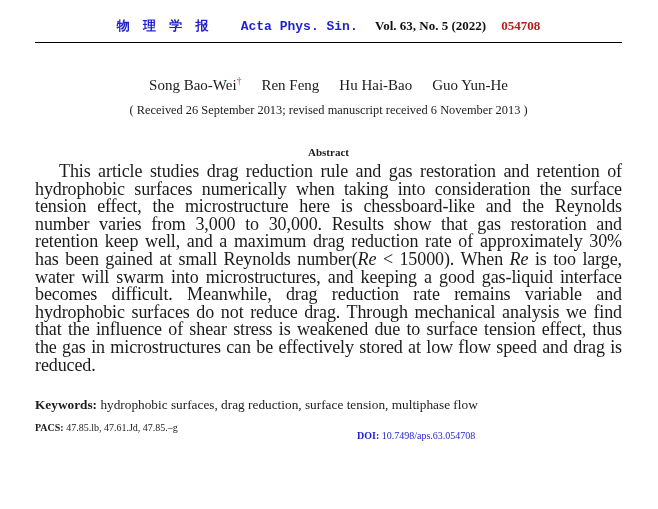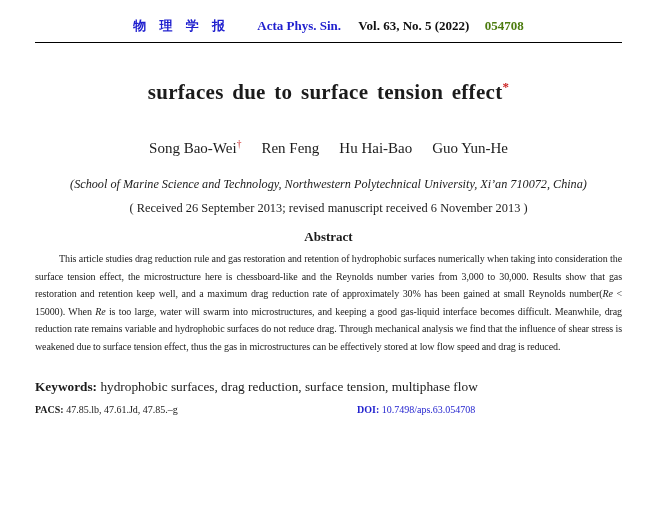--- a/index.html
+++ b/index.html
@@ -16,23 +16,23 @@
 
   
   .journal-header {
     padding-top: 17px;
     text-align: center;
     font-weight: bold;
     font-size: 13px;
     white-space: nowrap;
   }
   .journal-header .cn { color: var(--blue); letter-spacing: 5px; }
-  .journal-header .en { color: var(--blue); margin-left: 24px; }
+  .journal-header .en { color: var(--blue); margin-left: 24px; font-family: Liberation Mono, monospace; }
   .journal-header .issue { color: #111; margin-left: 14px; }
-  .journal-header .artno { color: #4d7c0f; margin-left: 12px; }
+  .journal-header .artno { color: #b91c1c; margin-left: 12px; }
   .header-rule {
     border: 0;
     border-top: 1.6px solid #000;
     margin: 7px 0 0 0;
   }
 
   
   .paper-title {
     margin-top: 30px;
     text-align: center;
@@ -64,63 +64,61 @@
   }
   .received {
     margin-top: 9px;
     text-align: center;
     font-size: 12.4px;
     font-family: Liberation Serif, serif;
   }
 
   
   .abstract-heading {
-    margin-top: 13px;
+    margin-top: 28px;
     text-align: center;
     font-weight: bold;
-    font-size: 13px;
+    font-size: 11px;
   }
   .abstract-body {
     margin-top: 5px;
-    font-size: 10px;
+    font-size: 18px;
     line-height: 17.6px;
     text-align: justify;
     text-indent: 24px;
     letter-spacing: -0.1px;
   }
   .abstract-body i { font-style: italic; }
 
   
   .keywords-row { margin-top: 23px; font-size: 13.3px; }
   .meta-label { font-weight: bold; }
   .pacs-row { margin-top: 9px; font-size: 10px; position: relative; }
-  .doi-group { position: absolute; left: 322px; top: 0; color: var(--blue); }
+  .doi-group { position: absolute; left: 322px; top: 8px; color: var(--blue); }
   .doi-group .meta-label { color: var(--blue); }
   .doi-value { color: var(--blue); text-decoration: none; cursor: pointer; }
 </style>
 </head>
 <body style="--blue: #1f1fce; --red: #cc2222; color: rgb(27, 27, 27);">
 
 <div class="page">
 
   <div class="journal-header">
     <span class="cn">物 理 学 报</span>
     <span class="en">Acta Phys. Sin.</span>
     <span class="issue">Vol. 63, No. 5 (2022)</span>
     <span class="artno">054708</span>
   </div>
   <hr class="header-rule">
 
   <h1 class="paper-title">
-    <span class="t-line"><span>surfaces due to surface tension effect</span><sup class="fn-star">*</sup></span>
   </h1>
 
   <div class="author-row"><span class="author">Song Bao-Wei<sup>†</sup></span><span class="author">Ren Feng</span><span class="author">Hu Hai-Bao</span><span class="author">Guo Yun-He</span></div>
 
-  <div class="affiliation">(School of Marine Science and Technology, Northwestern Polytechnical University, Xi’an 710072, China)</div>
 
   <div class="received">( Received 26 September 2013; revised manuscript received 6 November 2013 )</div>
 
   <div class="abstract-heading">Abstract</div>
 
   <p class="abstract-body"><span>This article studies drag reduction rule and gas restoration and retention of hydrophobic surfaces numerically when taking into consideration the surface tension effect, the microstructure here is chessboard-like and the Reynolds number varies from 3,000 to 30,000. Results show that gas restoration and retention keep well, and a maximum drag reduction rate of approximately 30% has been gained at small Reynolds number(</span><i>Re</i><span> &lt; 15000). When </span><i>Re</i><span> is too large, water will swarm into microstructures, and keeping a good gas-liquid interface becomes difficult. Meanwhile, drag reduction rate remains variable and hydrophobic surfaces do not reduce drag. Through mechanical analysis we find that the influence of shear stress is weakened due to surface tension effect, thus the gas in microstructures can be effectively stored at low flow speed and drag is reduced.</span></p>
 
   <div class="keywords-row">
     <span class="meta-label">Keywords:</span>
     <span>hydrophobic surfaces, drag reduction, surface tension, multiphase flow</span>

